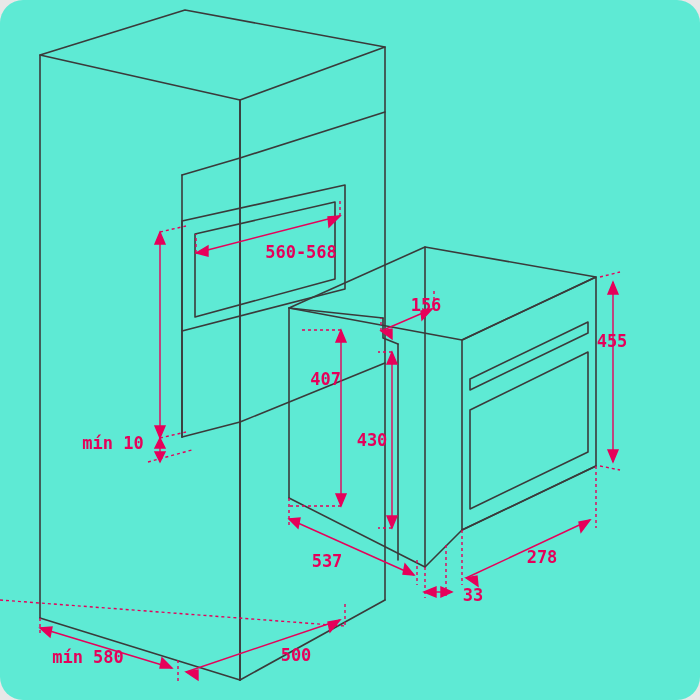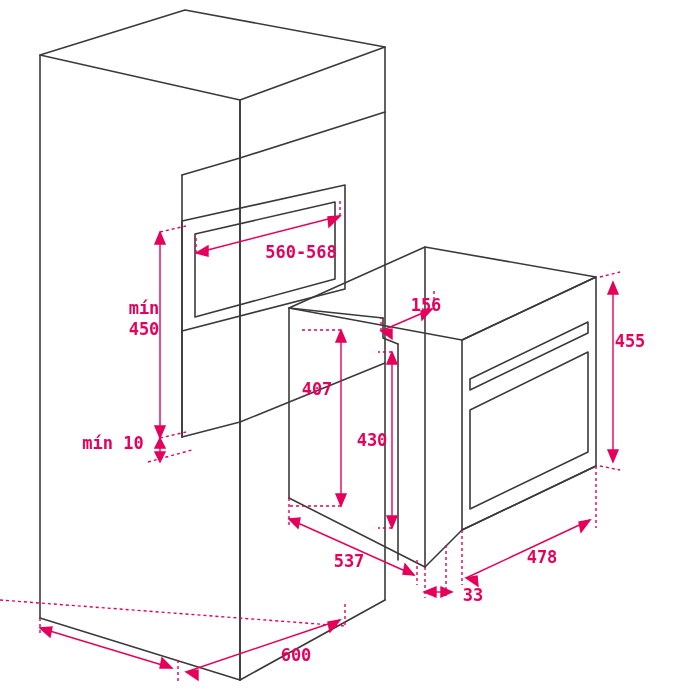--- a/index.html
+++ b/index.html
@@ -10,21 +10,22 @@
   body {
     width: 700px;
     height: 700px;
     font-family: "DejaVu Sans Mono", monospace;
     overflow: hidden;
   }
   #stage {
     position: relative;
     width: 700px;
     height: 700px;
-    background: #ffffff;
+    background: #5eead4;
+    border-radius: 23px;
   }
   svg#drawing {
     position: absolute;
     left: 0;
     top: 0;
     width: 700px;
     height: 700px;
     display: block;
   }
   .dim-label {
@@ -164,35 +165,34 @@
       <line x1="466" y1="578" x2="590" y2="520"></line>
       <polygon points="466,578 477,576 478,586"></polygon>
       <polygon points="590,520 579,522 581,532"></polygon>
       <line x1="462" y1="530" x2="462" y2="585" stroke-dasharray="3,3"></line>
       <line x1="596" y1="466" x2="596" y2="528" stroke-dasharray="3,3"></line>
     </g>
   </svg>
 
   <div class="dim-label" style="left:243px; top:243px; width:116px;">560-568</div>
 
-  <div class="dim-label two-line" style="left:108px; top:298px; width:72px;">mín
-450</div>
 
   <div class="dim-label" style="left:68px; top:434px; width:90px;">mín 10</div>
 
+  <div class="dim-label" style="left:32px; top:648px; width:112px;">mín 580</div>
 
-  <div class="dim-label" style="left:272px; top:646px; width:48px;">600</div>
+  <div class="dim-label" style="left:272px; top:646px; width:48px;">500</div>
 
   <div class="dim-label" style="left:402px; top:296px; width:48px;">156</div>
 
-  <div class="dim-label" style="left:293px; top:380px; width:48px;">407</div>
+  <div class="dim-label" style="left:293px; top:370px; width:48px;text-align:right;">407</div>
 
   <div class="dim-label" style="left:348px; top:403px; width:48px;margin-top:28px;">430</div>
 
-  <div class="dim-label" style="left:606px; top:332px; width:48px;">455</div>
+  <div class="dim-label" style="left:588px; top:332px; width:48px;">455</div>
 
-  <div class="dim-label" style="left:325px; top:552px; width:48px;">537</div>
+  <div class="dim-label" style="left:303px; top:552px; width:48px;">537</div>
 
   <div class="dim-label" style="left:457px; top:586px; width:32px;">33</div>
 
-  <div class="dim-label" style="left:518px; top:548px; width:48px;">478</div>
+  <div class="dim-label" style="left:518px; top:548px; width:48px;">278</div>
 
 </div>
 
 </body></html>

